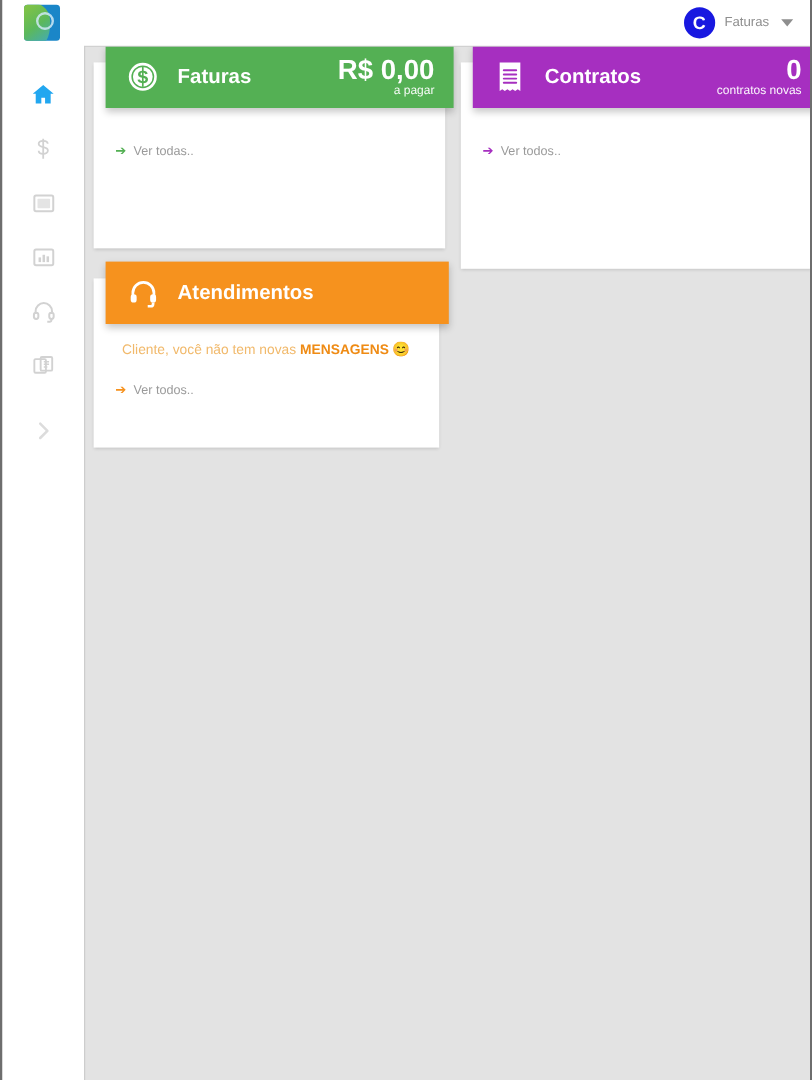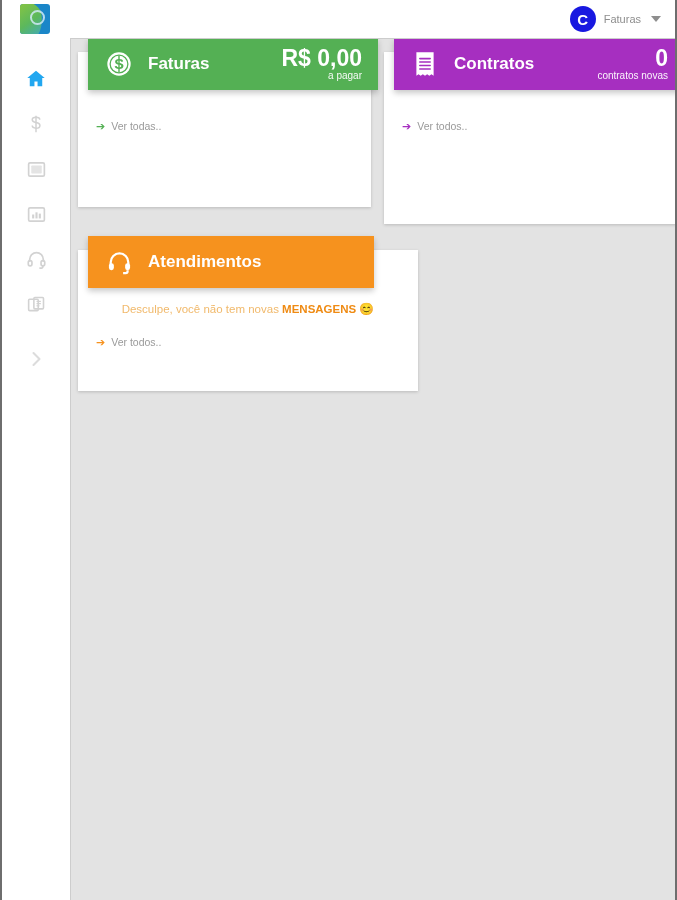--- a/index.html
+++ b/index.html
@@ -374,39 +374,39 @@
           </span>
         </div>
         <div class="card-body">
           <div class="card-link">
             <span class="link-arrow">➔</span>
             <span>Ver todos..</span>
           </div>
         </div>
       </div>
 
-      <div class="card c-orange" style="left:7px; top:211px; width:340px; height:141px;">
+      <div class="card c-orange" style="left:7px; top:193px; width:288px; height:141px;">
         <div class="card-head" style="width:286px;">
           <span class="head-icon">
             <svg width="27" height="27" viewBox="0 0 24 24" style="fill:none;stroke:#ffffff;stroke-width:2">
               <path d="M4.2 14v-2.3a7.8 7.8 0 0 1 15.6 0V14"></path>
               <rect x="2.6" y="12.6" width="4.4" height="6.2" rx="2.1" style="fill:#ffffff;stroke:none"></rect>
               <rect x="17" y="12.6" width="4.4" height="6.2" rx="2.1" style="fill:#ffffff;stroke:none"></rect>
               <path d="M19.2 18.8v1a1.7 1.7 0 0 1-1.7 1.7h-2.3"></path>
             </svg>
           </span>
           <span class="head-title">Atendimentos</span>
           <span class="head-right">
             <span class="head-value"></span>
             <span class="head-sub"></span>
           </span>
         </div>
         <div class="card-body">
           <div class="card-msg">
-            <span>Desculpe, você não tem novas </span><b>MENSAGENS</b><span></span>
+            <span>Cliente, você não tem novas </span><b>MENSAGENS</b><span></span>
             <span class="emoji">😊</span>
           </div>
           <div class="card-link">
             <span class="link-arrow">➔</span>
             <span>Ver todos..</span>
           </div>
         </div>
       </div>
 
     </div>

